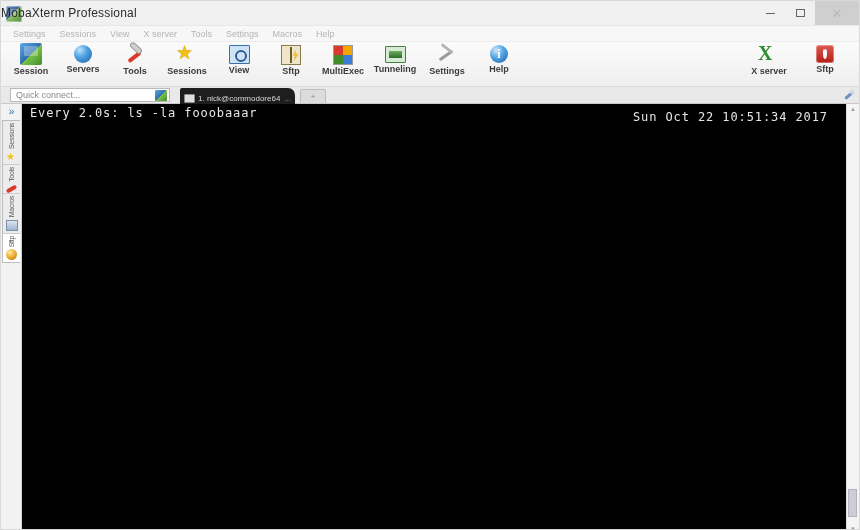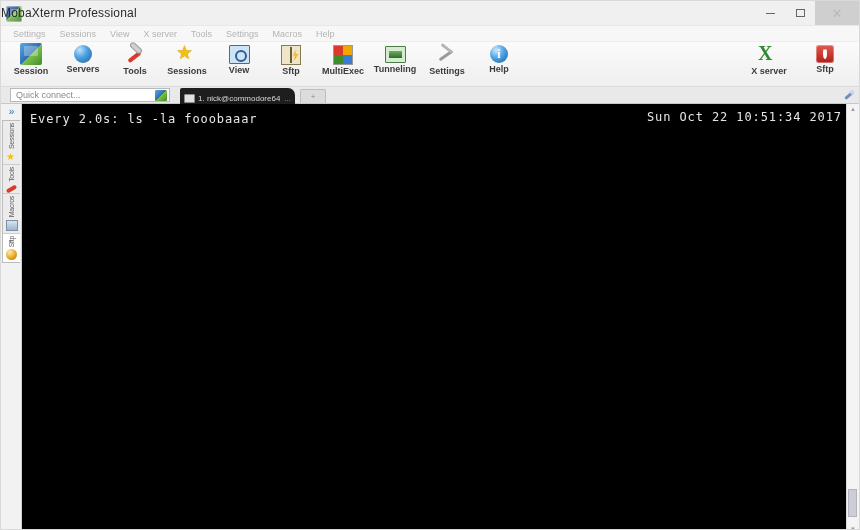--- a/index.html
+++ b/index.html
@@ -410,24 +410,24 @@
     font-family: "DejaVu Sans Mono", "Liberation Mono", monospace;
   }
   .term-line {
     position: absolute;
     left: 8px;
     color: #e6e6e6;
     font-size: 12px;
     letter-spacing: 0.9px;
     white-space: pre;
   }
-  .term-header-left { top: 8px; }
+  .term-header-left { top: 2px; }
   .term-header-right {
     position: absolute;
-    right: 4px;
+    right: 18px;
     top: 6px;
     color: #e6e6e6;
     font-size: 12px;
     letter-spacing: 0.9px;
     white-space: pre;
   }
   .term-out { top: 36px; }
 
   
   .vscroll {

